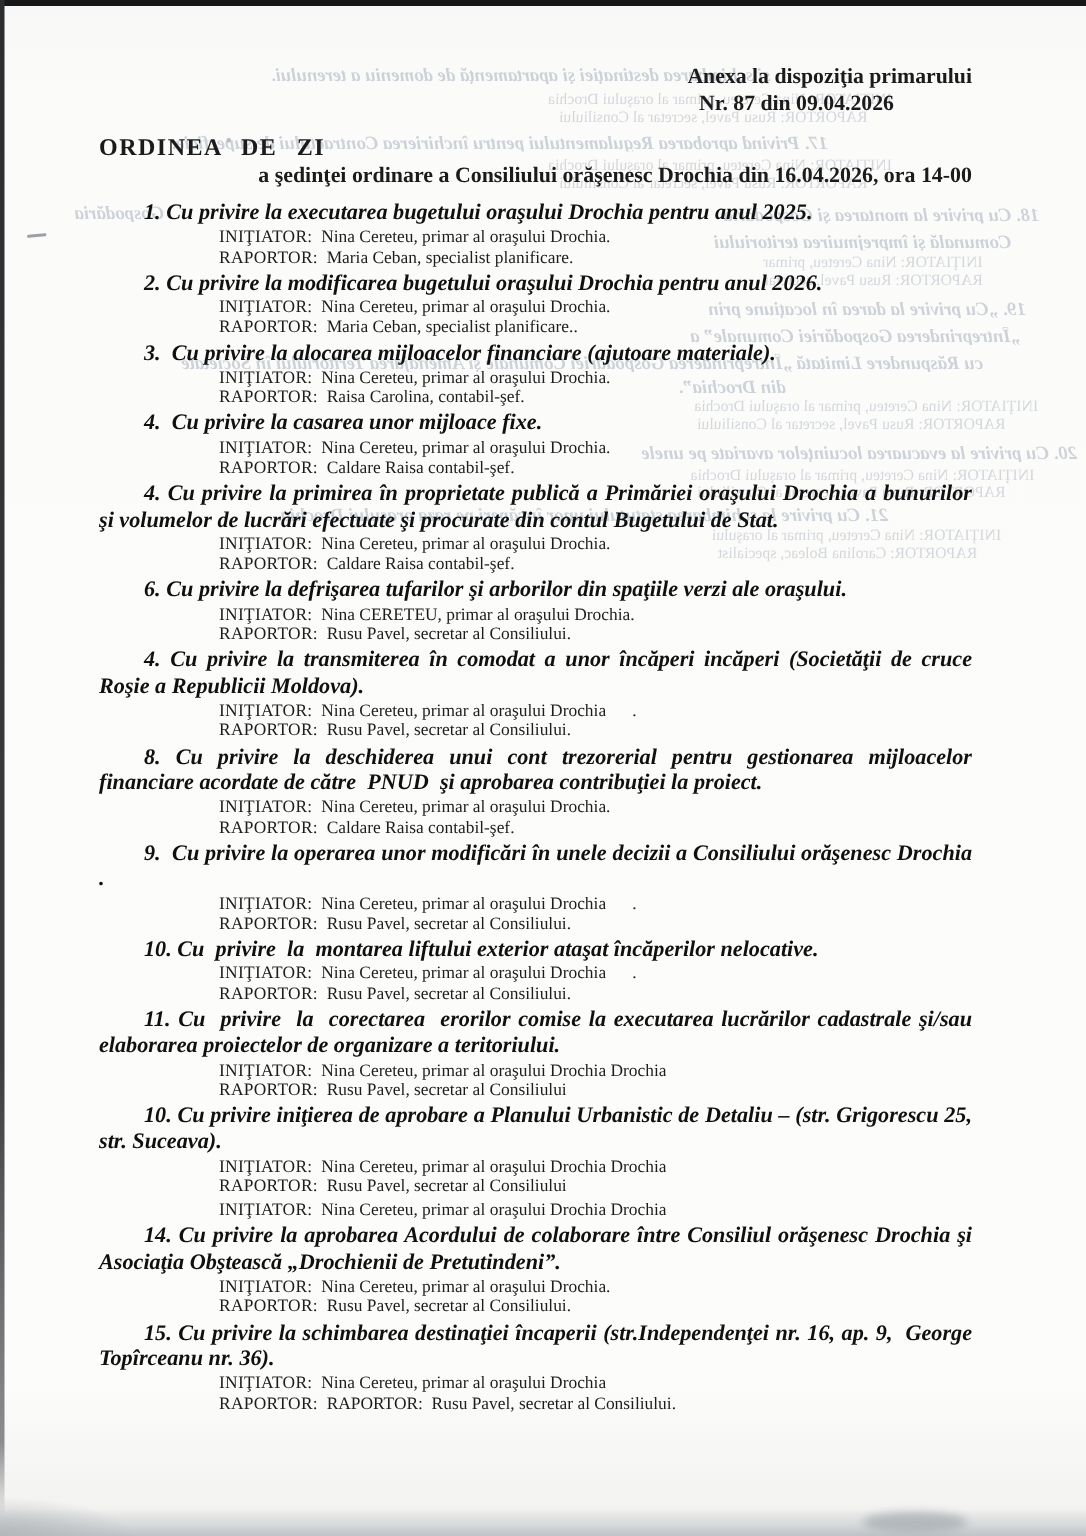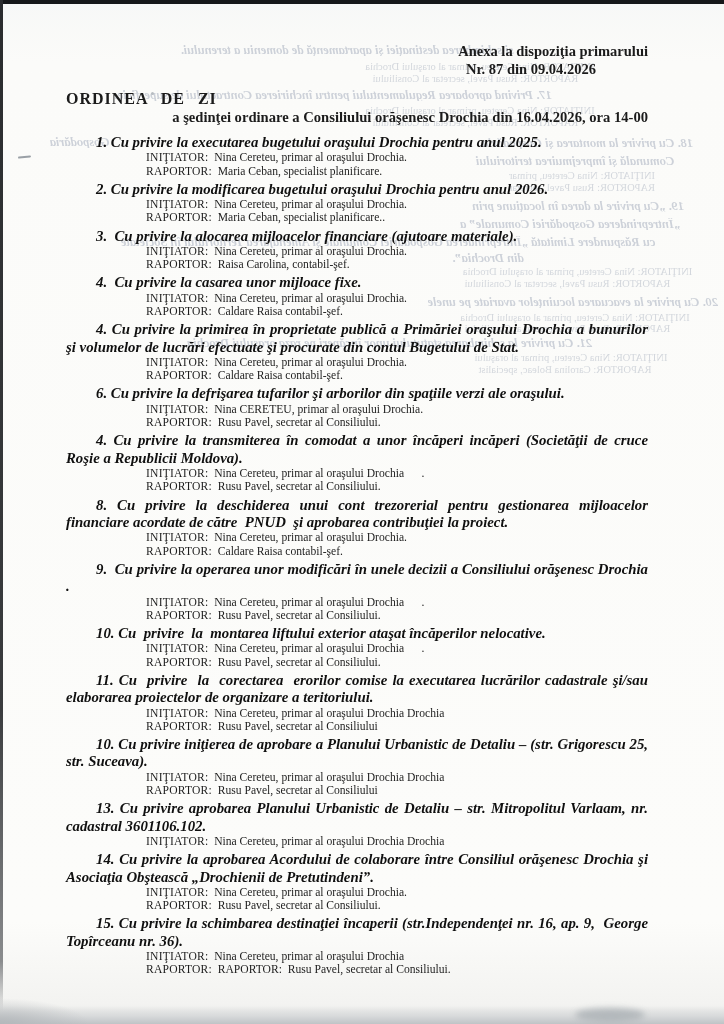--- a/index.html
+++ b/index.html
@@ -155,21 +155,20 @@
     <p class="meta"><span class="label">RAPORTOR:</span>&nbsp; <span class="value">Rusu Pavel, secretar al Consiliului</span></p>
   </div>
 
   <div class="item">
     <p class="heading">10. Cu privire iniţierea de aprobare a Planului Urbanistic de Detaliu – (str. Grigorescu 25, str. Suceava).</p>
     <p class="meta"><span class="label">INIŢIATOR:</span>&nbsp; <span class="value">Nina Cereteu, primar al oraşului Drochia Drochia</span></p>
     <p class="meta"><span class="label">RAPORTOR:</span>&nbsp; <span class="value">Rusu Pavel, secretar al Consiliului</span></p>
   </div>
 
   <div class="item">
-    <p class="heading">13. Cu privire aprobarea Planului Urbanistic de Detaliu – str. Mitropolitul Varlaam, nr. cadastral 3601106.102.</p>
     <p class="meta"><span class="label">INIŢIATOR:</span>&nbsp; <span class="value">Nina Cereteu, primar al oraşului Drochia Drochia</span></p>
   </div>
 
   <div class="item">
     <p class="heading">14. Cu privire la aprobarea Acordului de colaborare între Consiliul orăşenesc Drochia şi Asociaţia Obştească „Drochienii de Pretutindeni”.</p>
     <p class="meta"><span class="label">INIŢIATOR:</span>&nbsp; <span class="value">Nina Cereteu, primar al oraşului Drochia.</span></p>
     <p class="meta"><span class="label">RAPORTOR:</span>&nbsp; <span class="value">Rusu Pavel, secretar al Consiliului.</span></p>
   </div>
 
   <div class="item">

